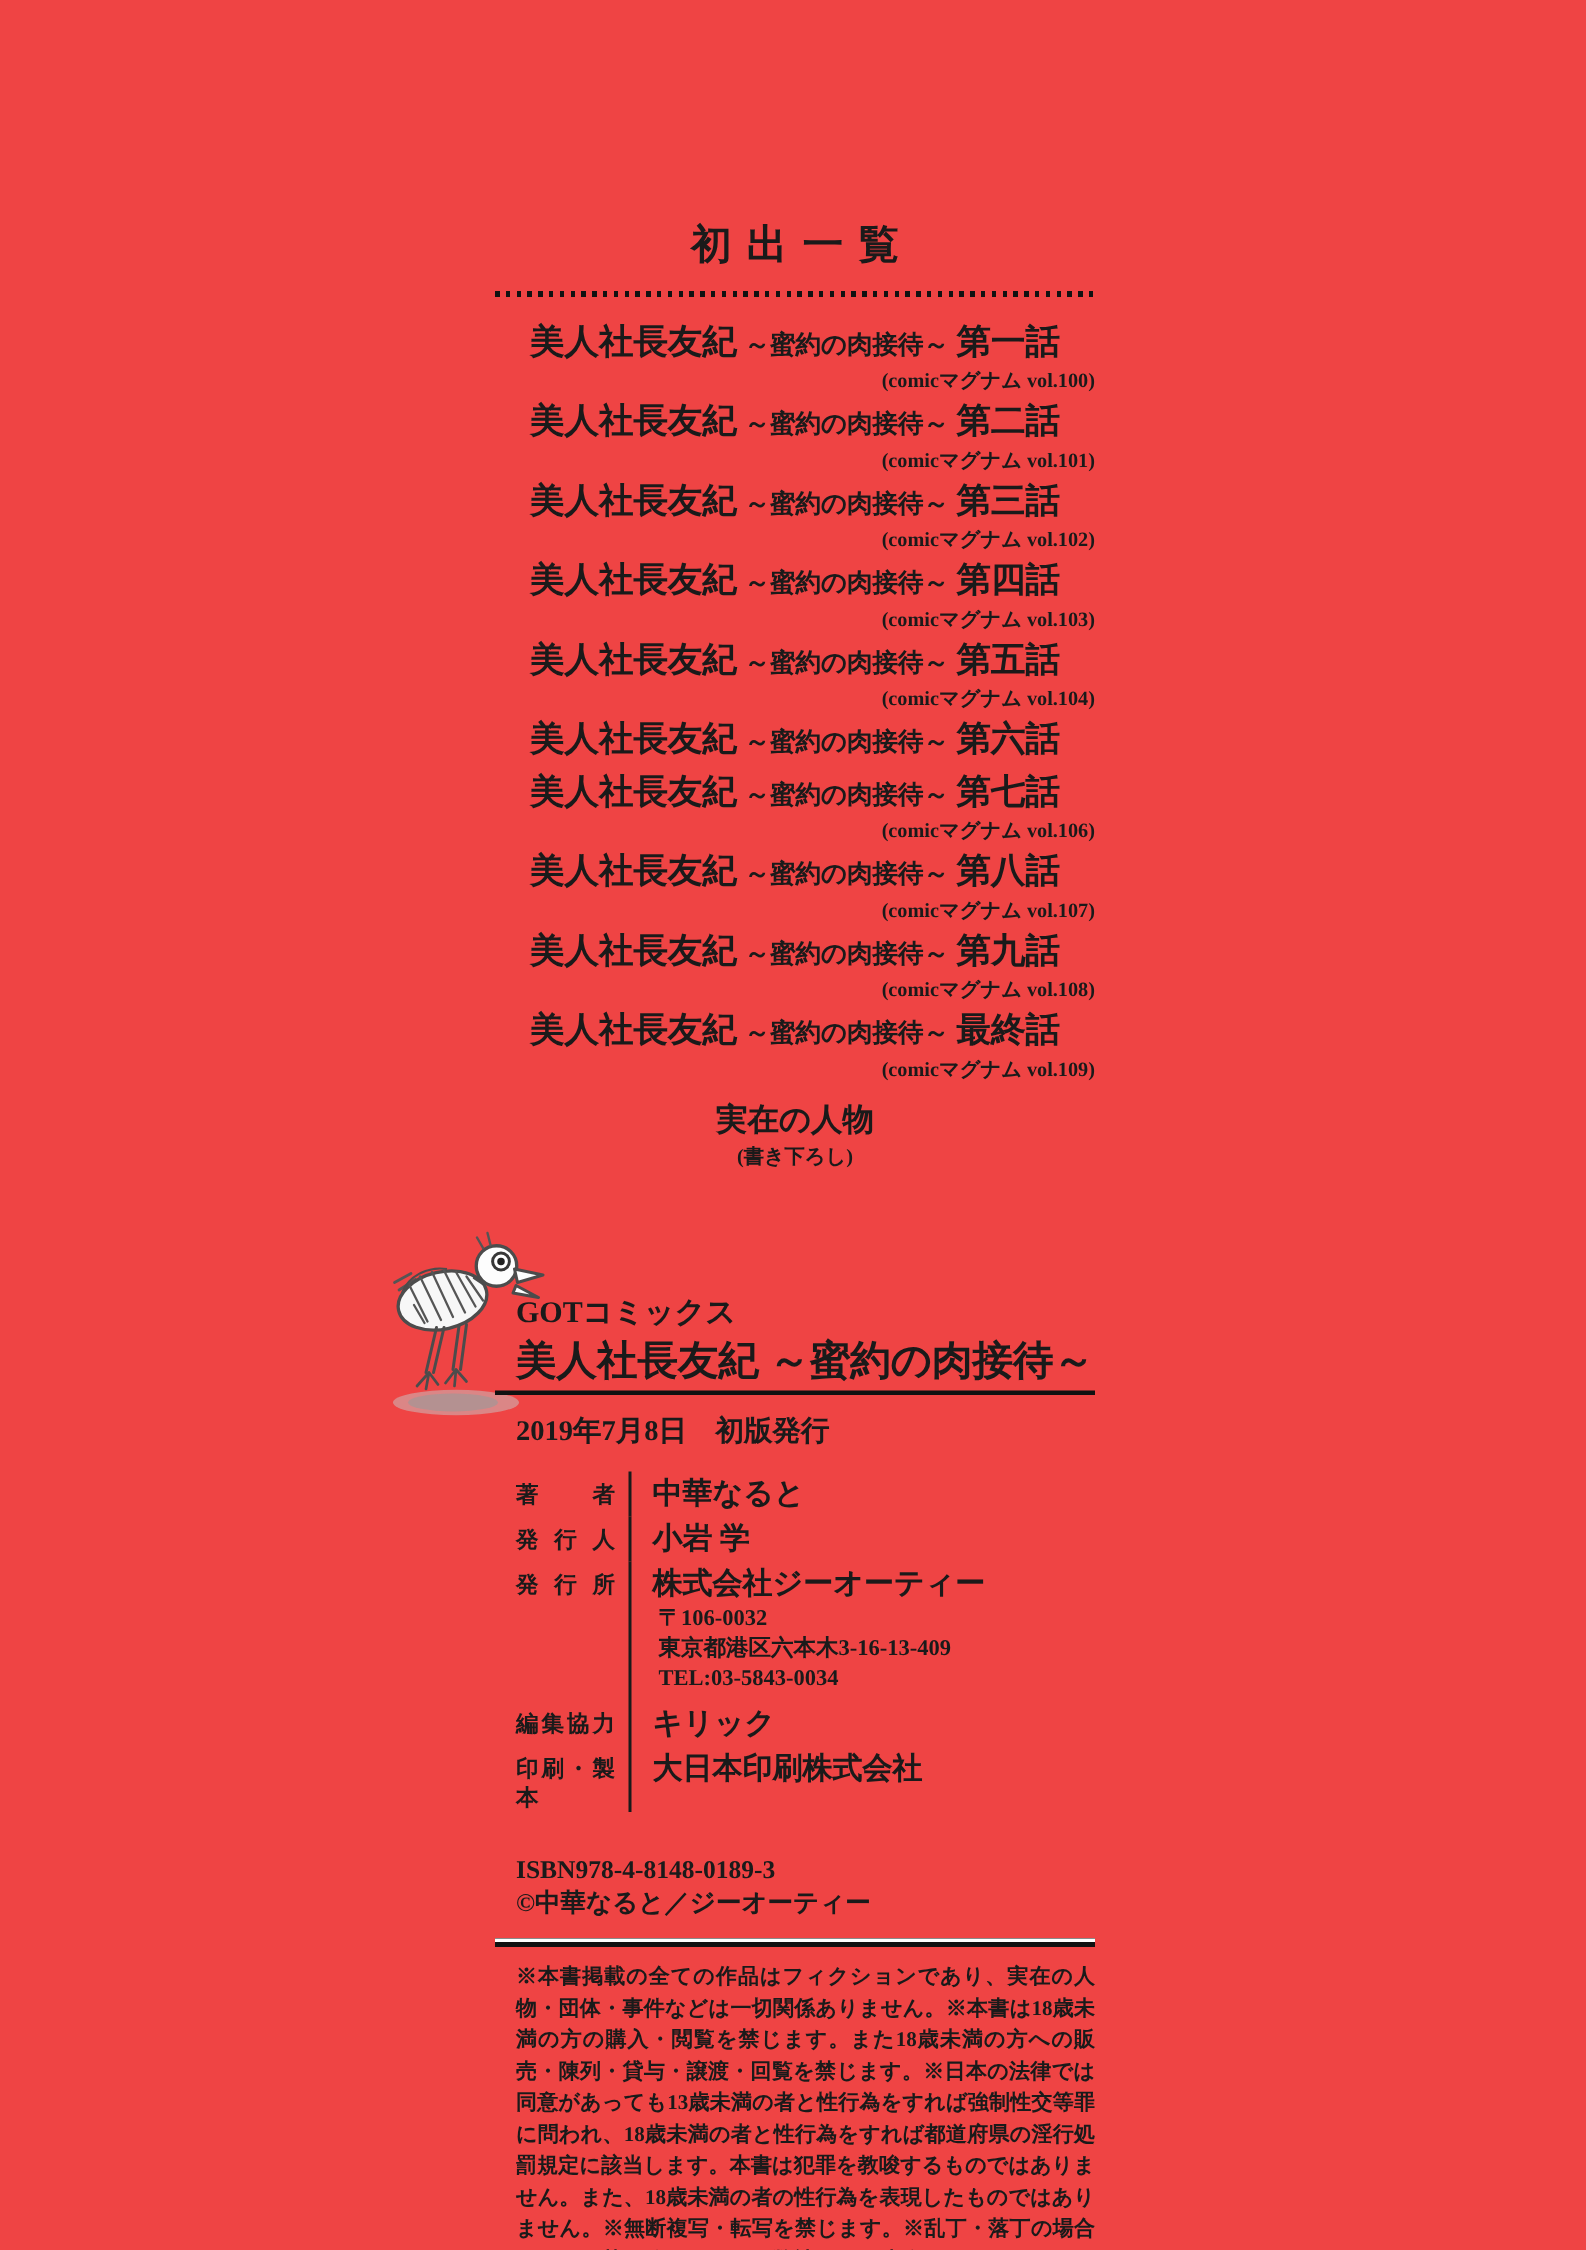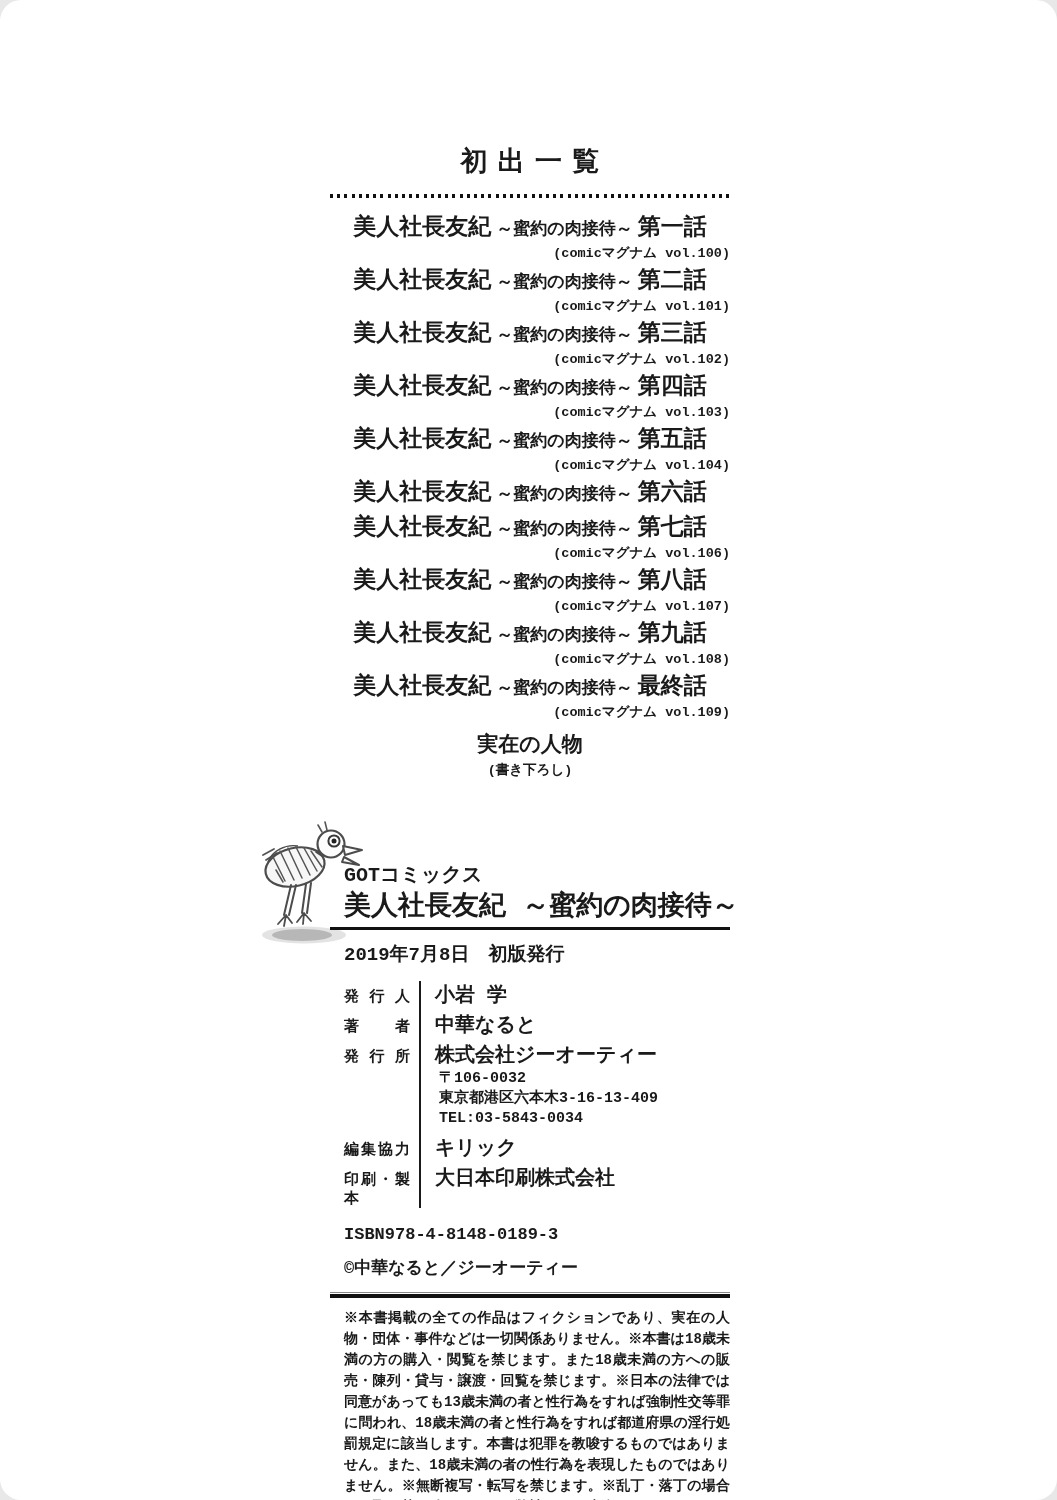--- a/index.html
+++ b/index.html
@@ -1,24 +1,23 @@
 <!DOCTYPE html>
 <html><head>
 <meta charset="utf-8">
 <style>
   html,body { margin:0; padding:0; background:#e8e8e8; }
   .page {
     position:relative;
     width:1057px; height:1500px;
     margin:0 auto;
-    background:#ffffff;
+    background:#ef4444;
     color:#1a1a1a;
-    font-family:Liberation Mono, monospace;
+    font-family:Liberation Serif, serif;
     overflow:hidden;
-    border-radius:21px;
   }
 
   
   .list-section {
     position:absolute; left:330px; top:146px; width:400px;
     text-align:center;
   }
   .list-heading {
     font-size:27px; font-weight:bold; letter-spacing:0.38em; text-indent:0.38em;
     line-height:34px;
@@ -56,22 +55,22 @@
   .credit-value {
     border-left:2px solid #1a1a1a;
     padding:3px 0 3px 14px;
     font-size:20px; font-weight:bold; line-height:24px;
     flex:1;
   }
   .credit-value.tall { padding-bottom:6px; }
   .addr-line { font-size:15px; font-weight:bold; line-height:18px; margin-top:2px; padding-left:4px; }
   .addr-line:first-of-type { margin-top:4px; }
 
-  .isbn-line { font-size:17px; font-weight:bold; line-height:21px; margin-top:16px; }
-  .copyright-line { font-size:17px; font-weight:bold; line-height:21px; margin-top:13px; }
+  .isbn-line { font-size:17px; font-weight:bold; line-height:21px; margin-top:28px; }
+  .copyright-line { font-size:17px; font-weight:bold; line-height:21px; margin-top:1px; }
 
   .double-rule {
     height:6px; margin-top:13px;
     background:linear-gradient(to bottom,#8a8a8a 0 1px,#ffffff 1px 2.5px,#111 2.5px 6px);
   }
   .disclaimer {
     margin-top:10px;
     font-size:14px; font-weight:600; line-height:21px;
     text-align:justify;
   }
@@ -175,26 +174,26 @@
   </div>
 
   <div class="colophon">
     <div class="imprint-label pad">GOTコミックス</div>
     <div class="book-title pad">美人社長友紀 ～蜜約の肉接待～</div>
     <div class="title-rule"></div>
     <div class="date-line pad">2019年7月8日　初版発行</div>
 
     <div class="credits">
       <div class="credit-row">
+        <div class="credit-label">著者</div>
+        <div class="credit-value">中華なると</div>
+      </div>
+      <div class="credit-row">
         <div class="credit-label">発行人</div>
         <div class="credit-value">小岩 学</div>
-      </div>
-      <div class="credit-row">
-        <div class="credit-label">著者</div>
-        <div class="credit-value">中華なると</div>
       </div>
       <div class="credit-row">
         <div class="credit-label">発行所</div>
         <div class="credit-value tall">
           <div>株式会社ジーオーティー</div>
           <div class="addr-line">〒106-0032</div>
           <div class="addr-line">東京都港区六本木3-16-13-409</div>
           <div class="addr-line">TEL:03-5843-0034</div>
         </div>
       </div>

